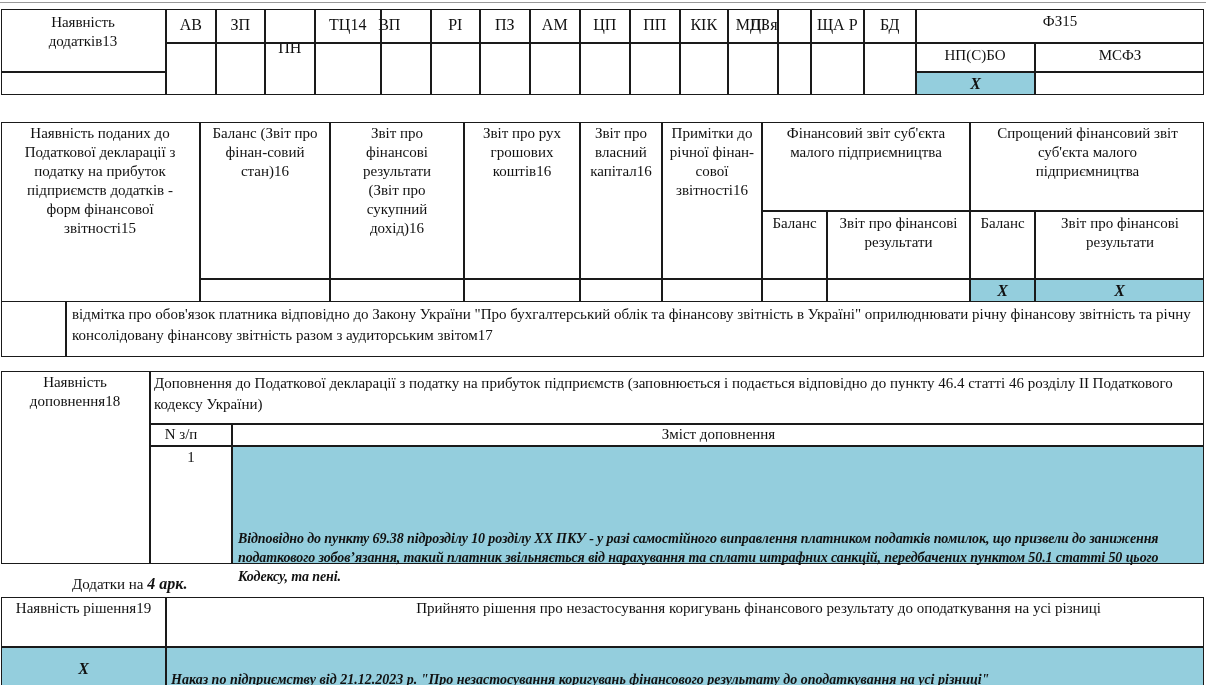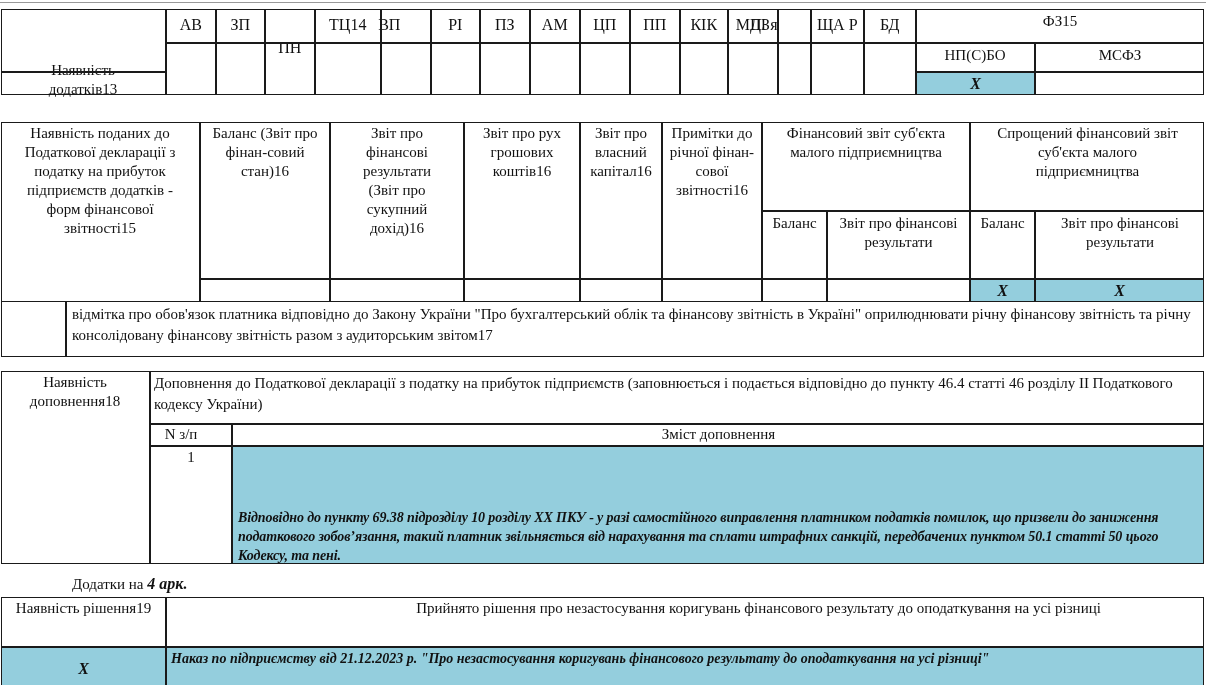--- a/index.html
+++ b/index.html
@@ -6,29 +6,29 @@
   body{width:1206px;height:685px;position:relative;overflow:hidden;
        font-family:"Liberation Serif","DejaVu Serif",serif;color:#111;font-size:15px;}
   .abs{position:absolute;box-sizing:border-box;}
   .b{border:1.5px solid #1a1a1a;}
   .cell{position:absolute;box-sizing:border-box;text-align:center;line-height:19px;overflow:hidden;}
   .hl{background:#94cedd;}
   .x{font-style:italic;font-weight:bold;font-size:16px;}
   .vl{position:absolute;width:1.5px;background:#1a1a1a;}
   .hr{position:absolute;height:1.5px;background:#1a1a1a;}
   .topline{position:absolute;left:0;top:2px;width:1206px;height:1px;background:#999;}
-  .bi{font-style:italic;font-weight:bold;}
+  .bi{font-style:italic;font-weight:bold;margin-top:21px;}
 </style>
 </head>
 <body>
 
 <div class="topline"></div>
 
 <div class="abs b" style="left:1px;top:9px;width:1203px;height:86px;"></div>
-<div class="cell" style="left:1px;top:11px;width:164px;height:50px;padding:2px 28px;margin-top:48px;">Наявність додатків13</div>
+<div class="cell" style="left:1px;top:11px;width:164px;height:50px;padding:2px 28px;">Наявність додатків13</div>
 <div class="hr" style="left:1px;top:71px;width:164px;"></div>
 <div class="vl" style="left:165px;top:9px;height:86px;"></div>
 
 <div id="codes">
     <div class="cell" style="left: 166.5px; top: 12px; width: 48.5px; height: 30px; font-size: 16px; line-height: 16px; padding-top: 5px;">АВ</div>
     <div class="cell" style="left: 166.5px; top: 44px; width: 48.5px; height: 50px;"></div>
     <div class="cell" style="left: 216.5px; top: 12px; width: 47.5px; height: 30px; font-size: 16px; line-height: 16px; padding-top: 5px;">ЗП</div>
     <div class="cell" style="left: 216.5px; top: 44px; width: 47.5px; height: 50px;"></div>
     <div class="vl" style="left: 215px; top: 9px; height: 86px;"></div>
     <div class="cell" style="left: 265.5px; top: 12px; width: 48.5px; height: 30px; font-size: 16px; line-height: 16px; padding-top: 5px; margin-top: 23px;">ПН</div>

